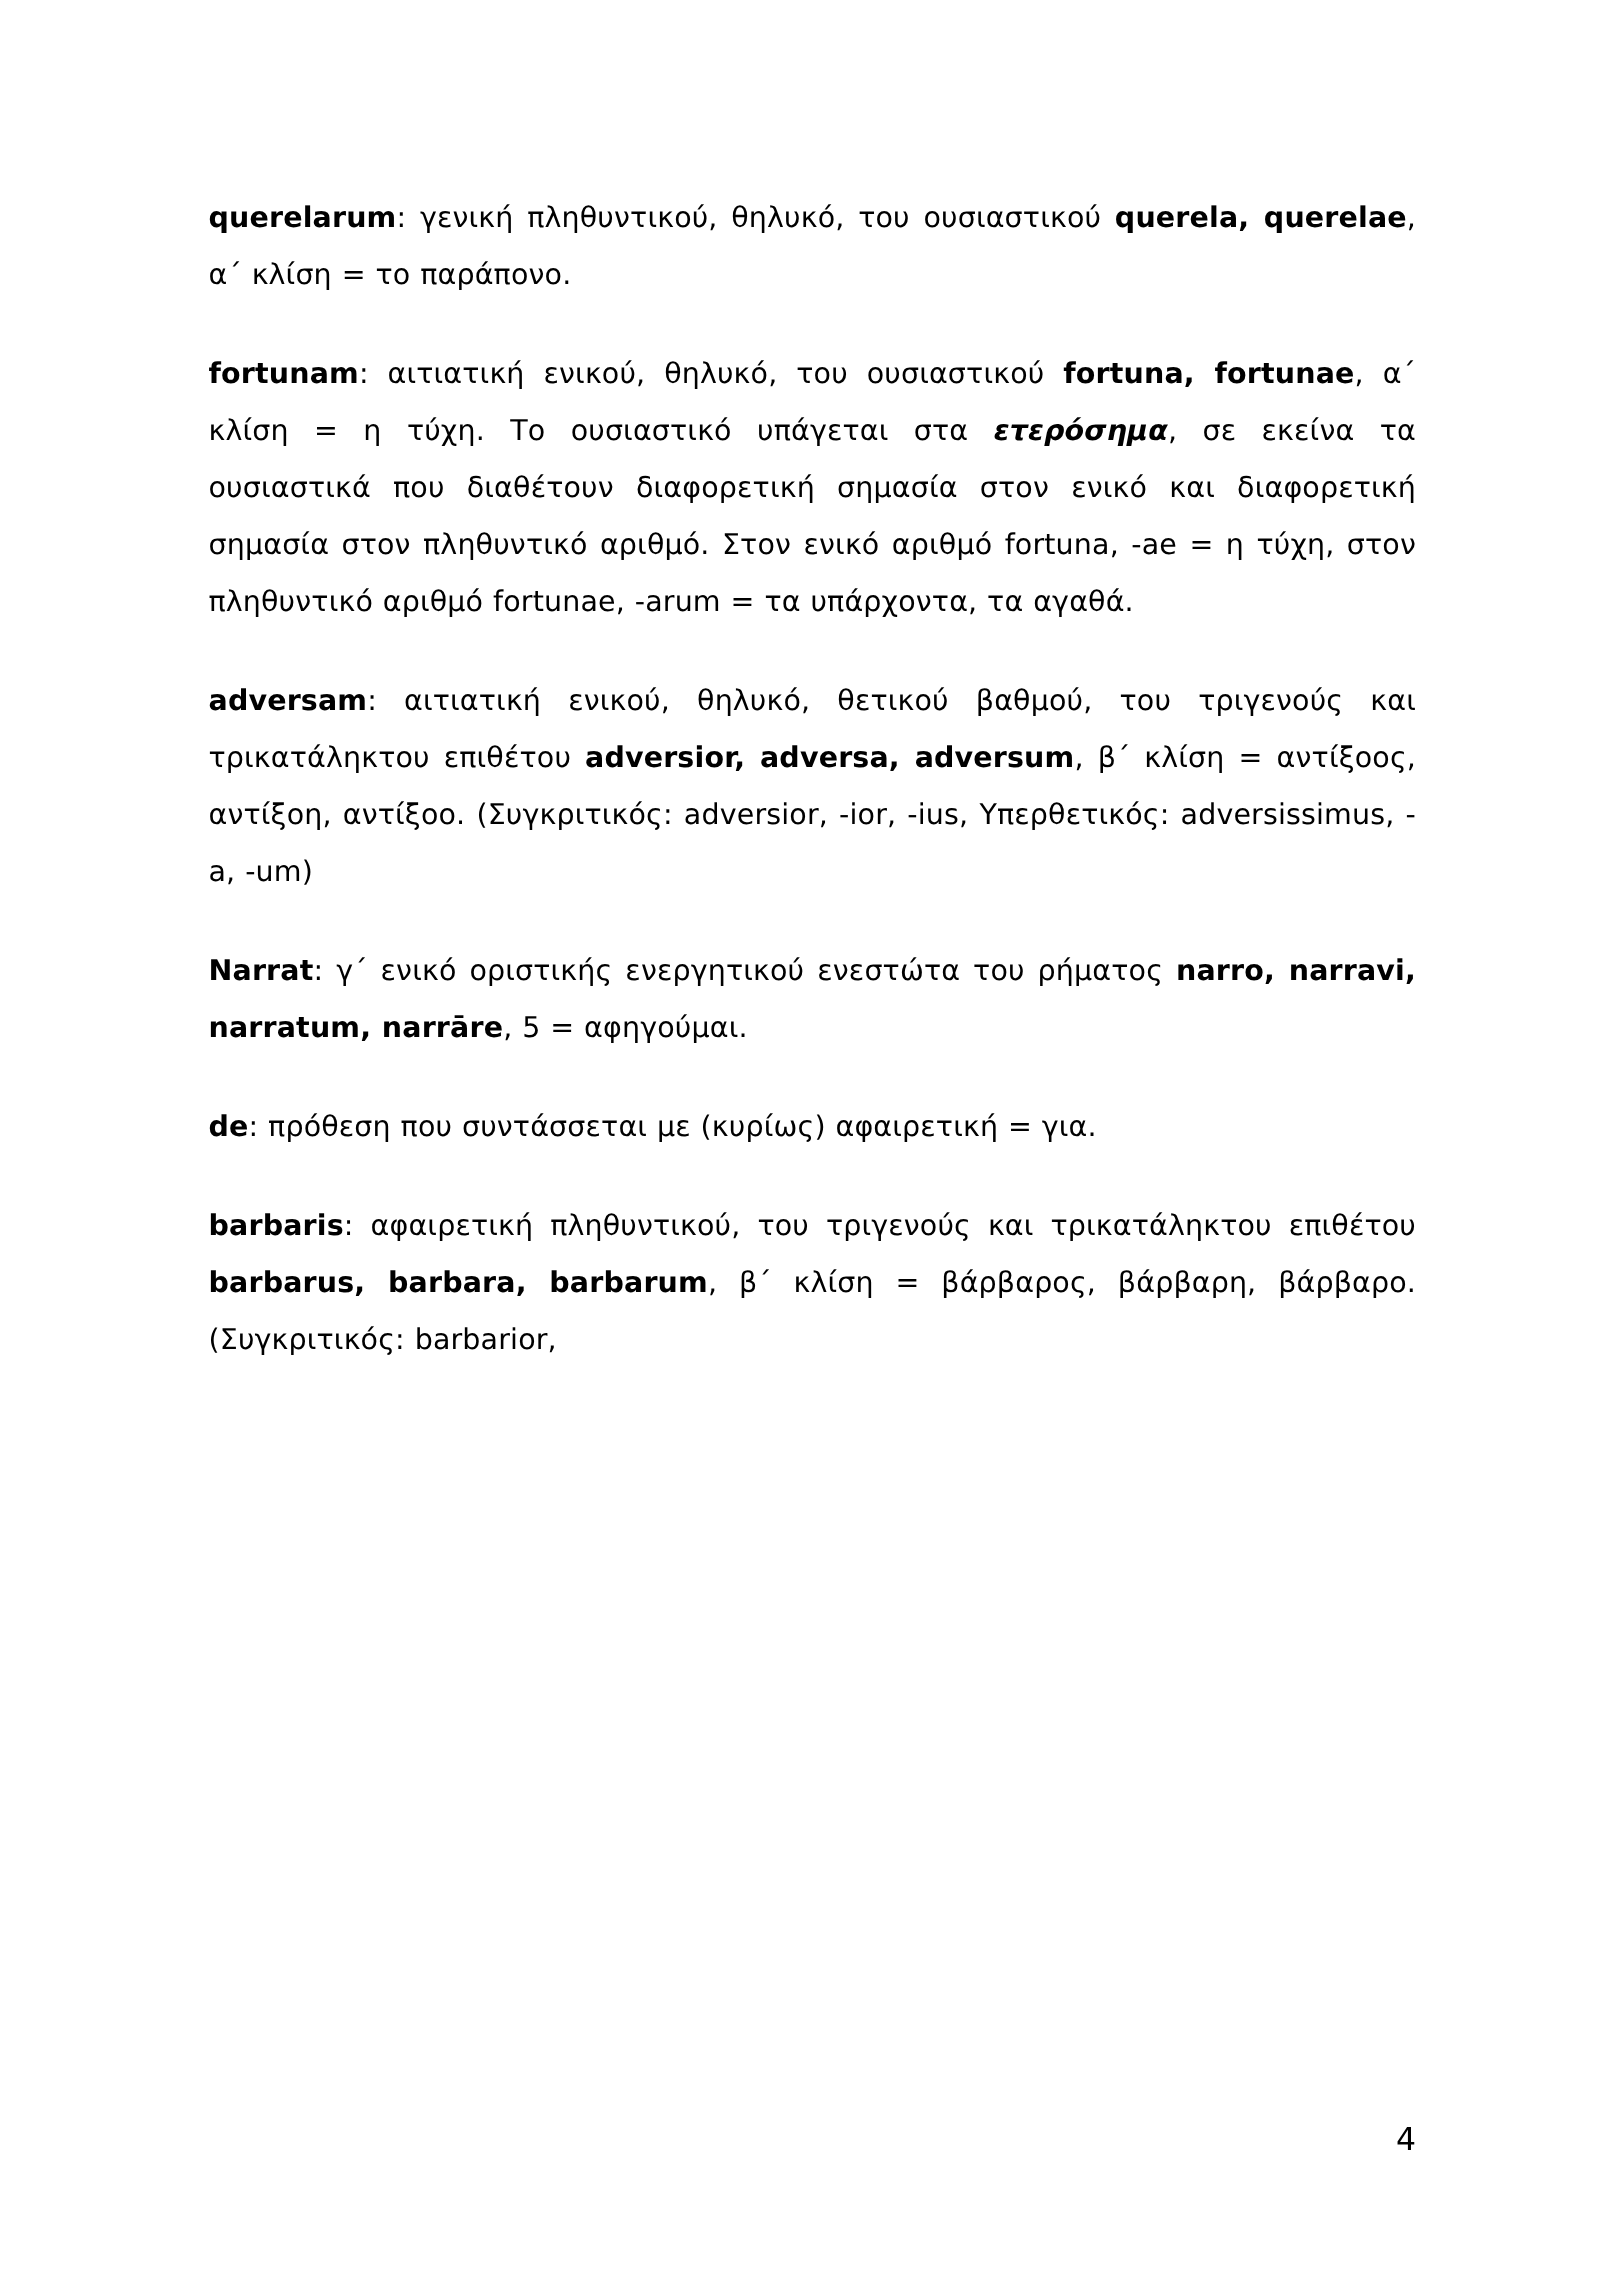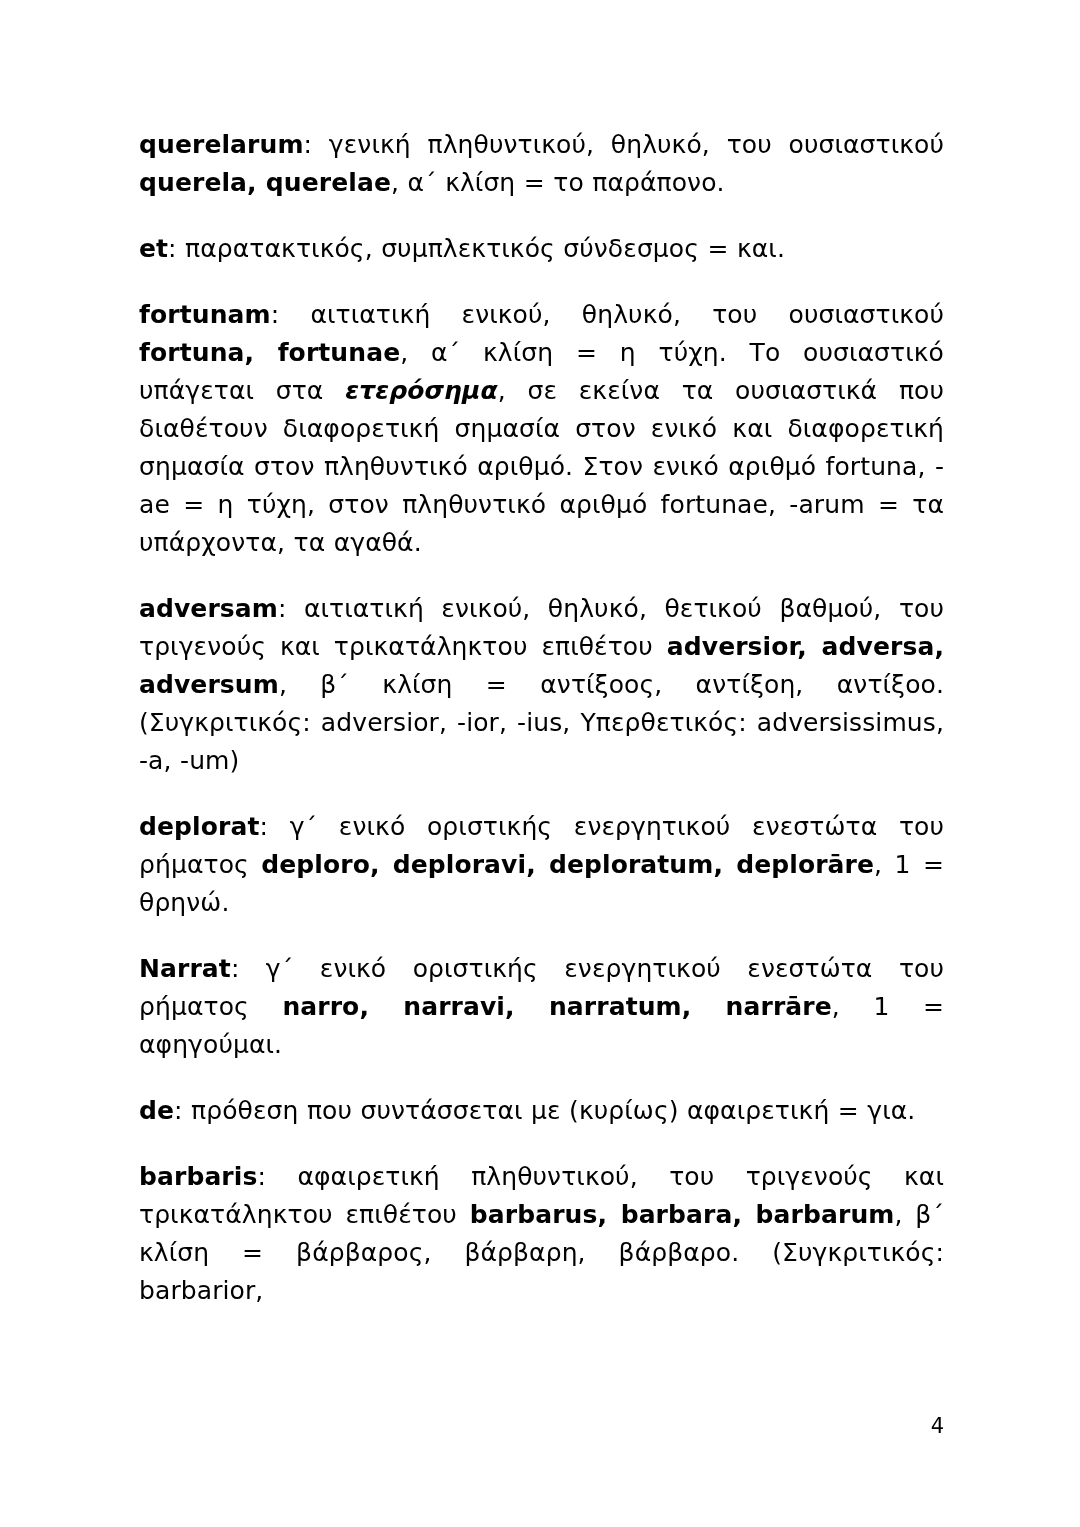--- a/index.html
+++ b/index.html
@@ -22,21 +22,21 @@
   }
 
   .content {
     position: absolute;
     left: 139px;
     top: 126px;
     width: 805px;
   }
 
   .entry {
-    font-size: 25px;
+    font-size: 19px;
     line-height: 38px;
     text-align: justify;
     text-justify: inter-word;
     margin: 0 0 28px 0;
     letter-spacing: 0.1px;
     word-spacing: 0.4px;
     -webkit-hyphens: none;
     hyphens: none;
   }
 
@@ -66,24 +66,22 @@
   }
 </style>
 </head>
 <body>
 
 <div class="page">
 
   <div class="content">
 
   <p class="entry"><span class="bold">querelarum</span><span>: γενική πληθυντικού, θηλυκό, του ουσιαστικού </span><span class="bold">querela, querelae</span><span>, α΄ κλίση = το παράπονο.</span></p>
-      <p class="entry"><span class="bold">et</span><span>: παρατακτικός, συμπλεκτικός σύνδεσμος = και.</span></p>
       <p class="entry"><span class="bold">fortunam</span><span>: αιτιατική ενικού, θηλυκό, του ουσιαστικού </span><span class="bold">fortuna, fortunae</span><span>, α΄ κλίση = η τύχη. Το ουσιαστικό υπάγεται στα </span><span class="bi">ετερόσημα</span><span>, σε εκείνα τα ουσιαστικά που διαθέτουν διαφορετική σημασία στον ενικό και διαφορετική σημασία στον πληθυντικό αριθμό. Στον ενικό αριθμό fortuna, -ae = η τύχη, στον πληθυντικό αριθμό fortunae, -arum = τα υπάρχοντα, τα αγαθά.</span></p>
       <p class="entry"><span class="bold">adversam</span><span>: αιτιατική ενικού, θηλυκό, θετικού βαθμού, του τριγενούς και τρικατάληκτου επιθέτου </span><span class="bold">adversior, adversa, adversum</span><span>, β΄ κλίση = αντίξοος, αντίξοη, αντίξοο. (Συγκριτικός: adversior, -ior, -ius, Υπερθετικός: adversissimus, -a, -um)</span></p>
-      <p class="entry"><span class="bold">deplorat</span><span>: γ΄ ενικό οριστικής ενεργητικού ενεστώτα του ρήματος </span><span class="bold">deploro, deploravi, deploratum, deplorāre</span><span>, 1 = θρηνώ.</span></p>
-      <p class="entry"><span class="bold">Narrat</span><span>: γ΄ ενικό οριστικής ενεργητικού ενεστώτα του ρήματος </span><span class="bold">narro, narravi, narratum, narrāre</span><span>, 1 = αφηγούμαι.</span></p>
+      <p class="entry"><span class="bold">Narrat</span><span>: γ΄ ενικό οριστικής ενεργητικού ενεστώτα του ρήματος </span><span class="bold">narro, narravi, narratum, narrāre</span><span>, 5 = αφηγούμαι.</span></p>
       <p class="entry"><span class="bold">de</span><span>: πρόθεση που συντάσσεται με (κυρίως) αφαιρετική = για.</span></p>
       <p class="entry"><span class="bold">barbaris</span><span>: αφαιρετική πληθυντικού, του τριγενούς και τρικατάληκτου επιθέτου </span><span class="bold">barbarus, barbara, barbarum</span><span>, β΄ κλίση = βάρβαρος, βάρβαρη, βάρβαρο. (Συγκριτικός: barbarior,</span></p>
     </div>
 
   <div class="page-number">4</div>
 
 </div>
 
 </body></html>

